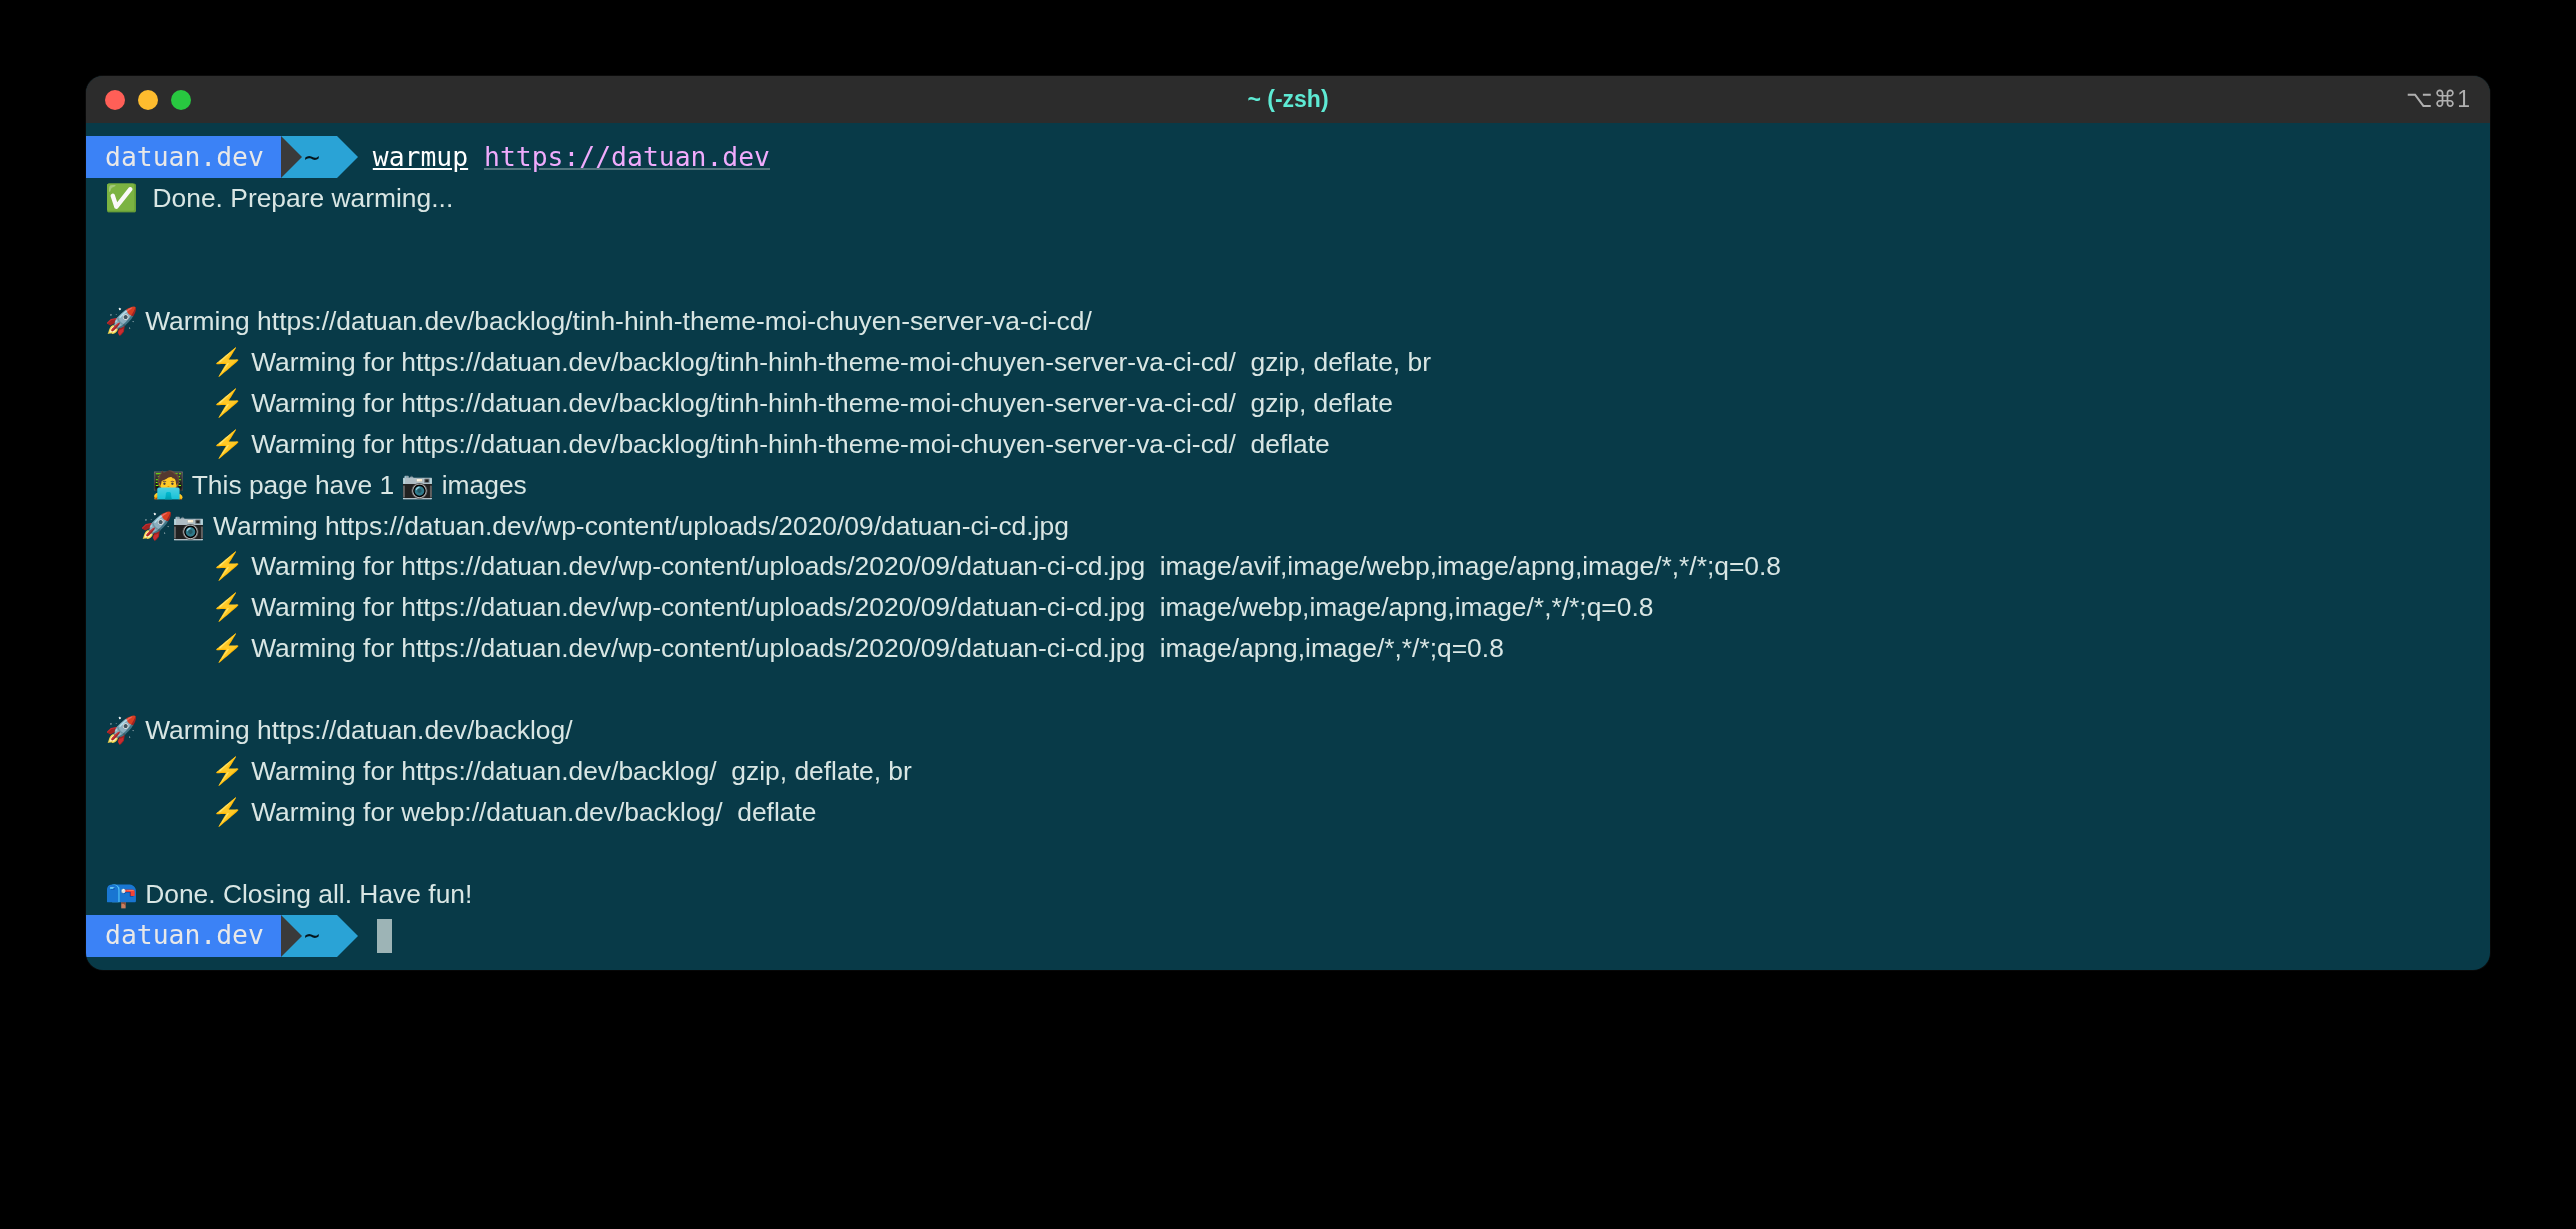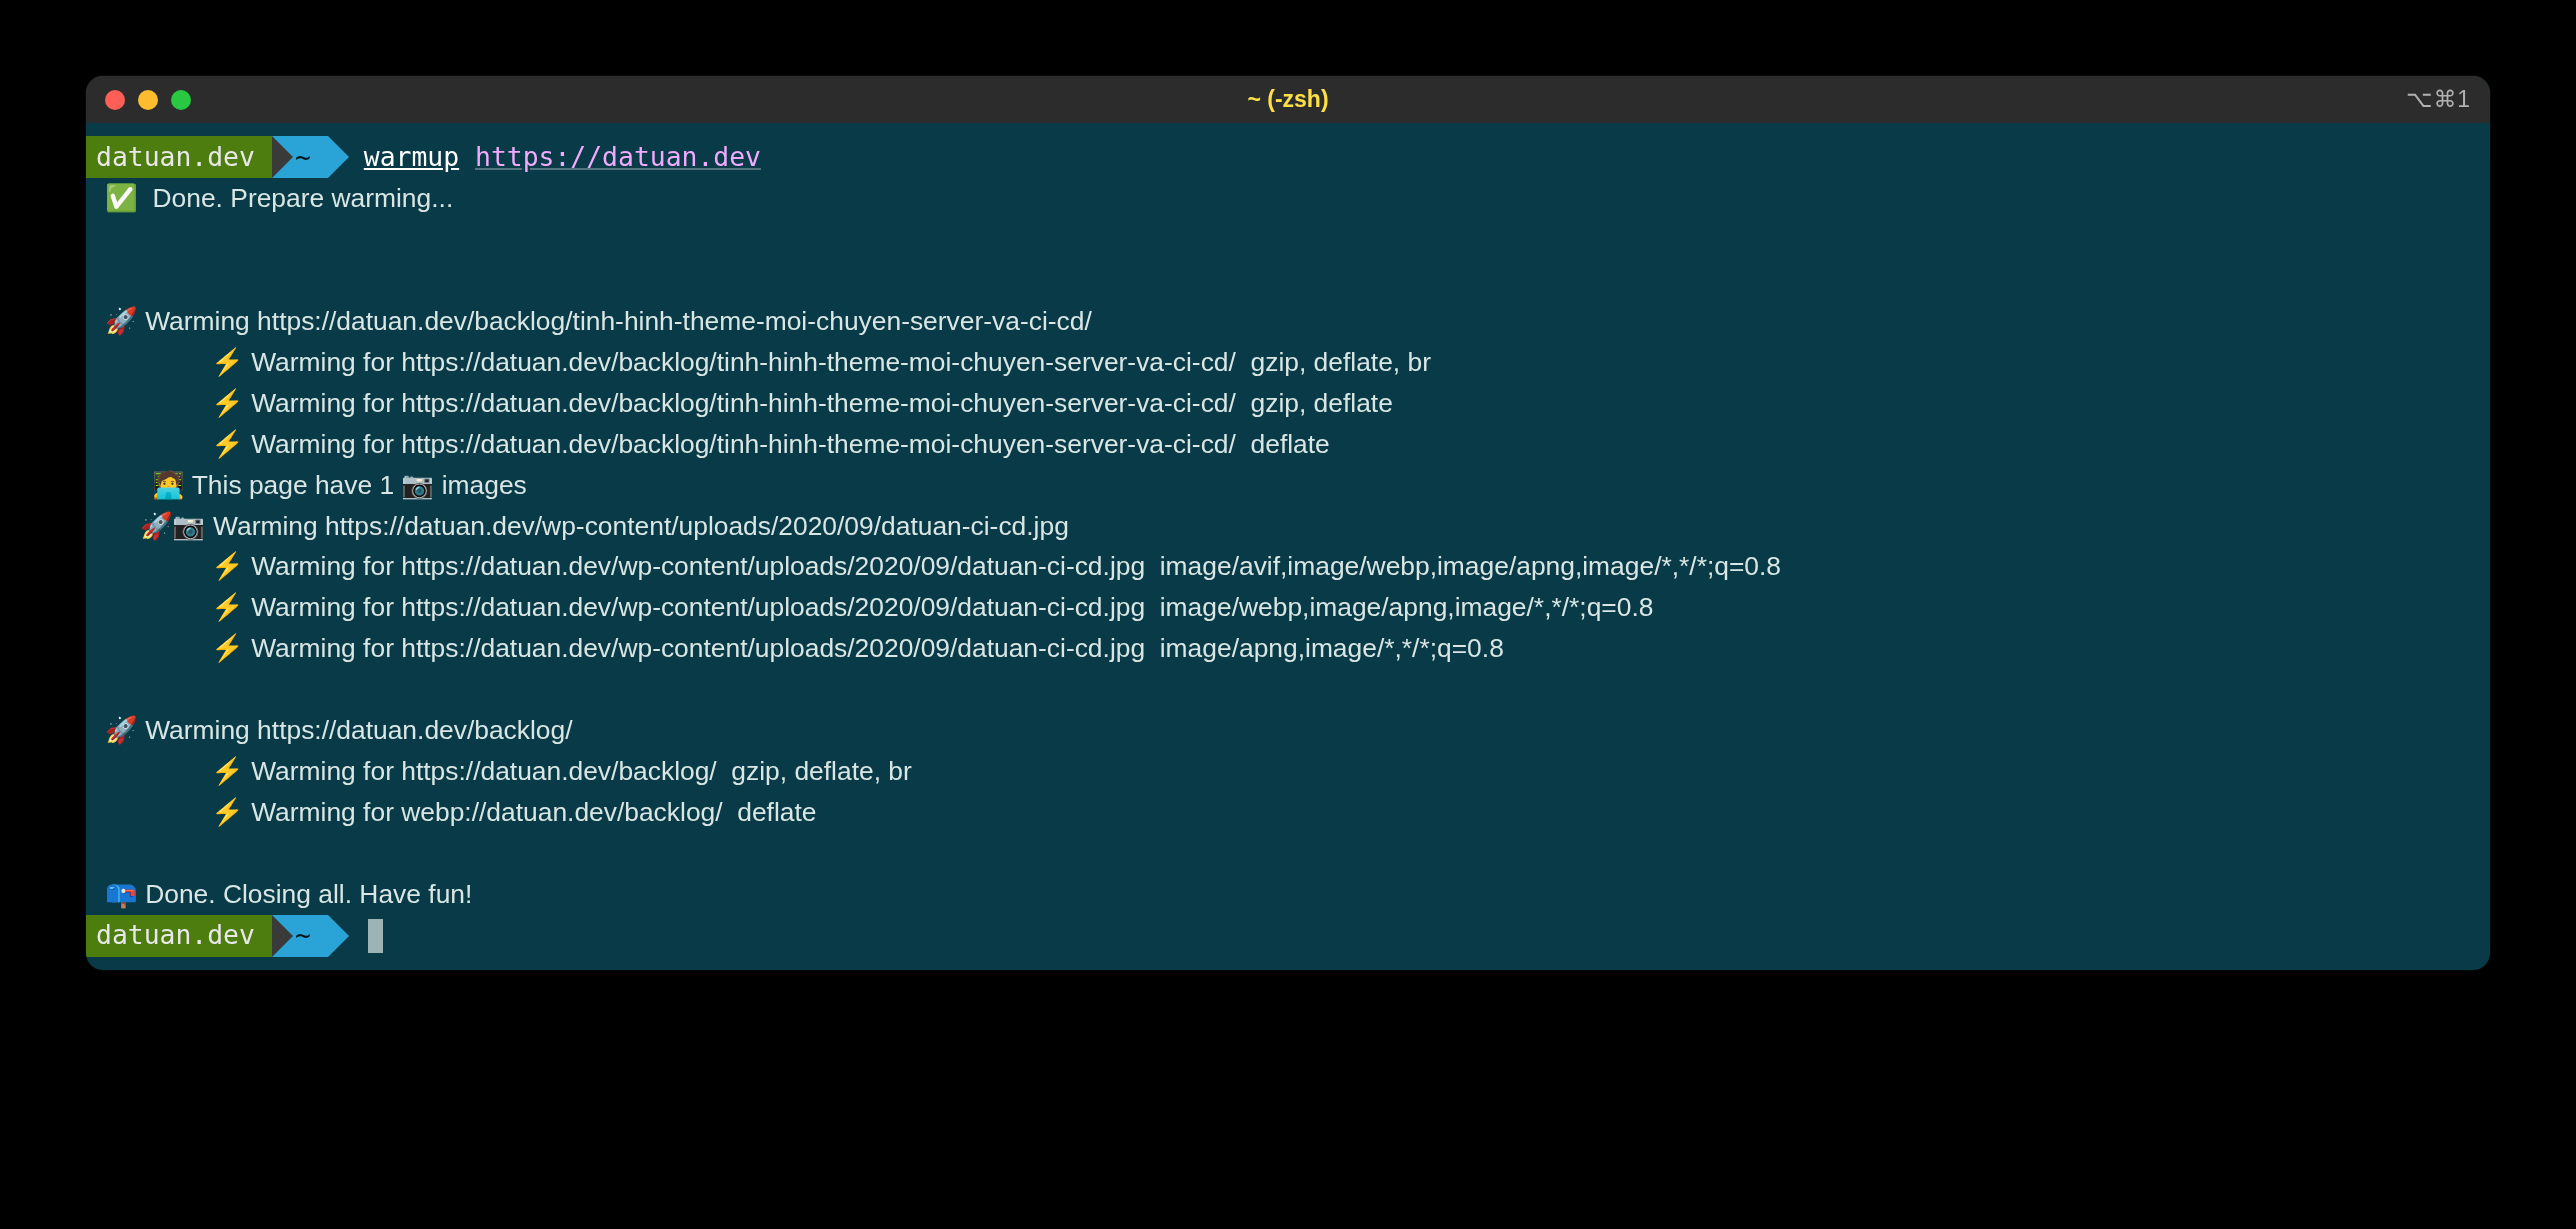--- a/index.html
+++ b/index.html
@@ -39,21 +39,21 @@
     height: 20px;
     border-radius: 50%;
   }
   .tl-close { background: #ff5f57; }
   .tl-min   { background: #febc2e; }
   .tl-max   { background: #28c840; }
   .title {
     position: absolute;
     left: 0; right: 0;
     text-align: center;
-    color: #fde047;
+    color: #5eead4;
     font-size: 23px;
     font-weight: 600;
     font-family: -apple-system, BlinkMacSystemFont, sans-serif;
     pointer-events: none;
   }
   .titlebar-right {
     margin-left: auto;
     color: #b0b0b0;
     font-size: 23px;
     font-family: -apple-system, BlinkMacSystemFont, sans-serif;
@@ -77,21 +77,21 @@
     padding-left: 0;
   }
   .seg {
     display: flex;
     align-items: center;
     position: relative;
     padding: 0 17px 0 23px;
     color: #0b1a1f;
     font-weight: 400;
   }
-  .seg-host { background: #4d7c0f; color: #e8e8e8; padding-left: 10px; }
+  .seg-host { background: #3b82f6; color: #e8e8e8; padding-left: 19px; }
   .seg-dir  { background: #2aa3d6; color: #04151c; }
   .seg::after {
     content: "";
     position: absolute;
     right: -21px;
     top: 0;
     width: 0; height: 0;
     border-top: 21px solid transparent;
     border-bottom: 21px solid transparent;
     z-index: 2;

